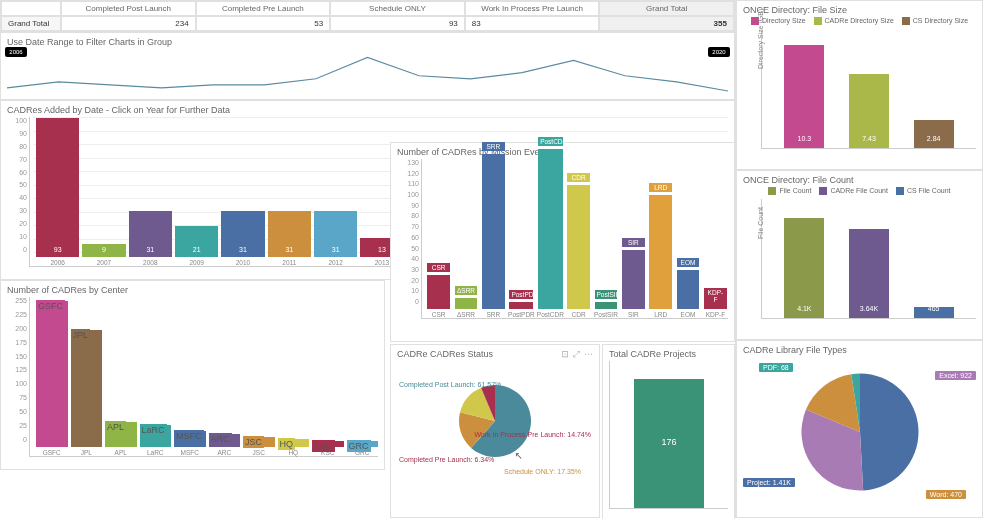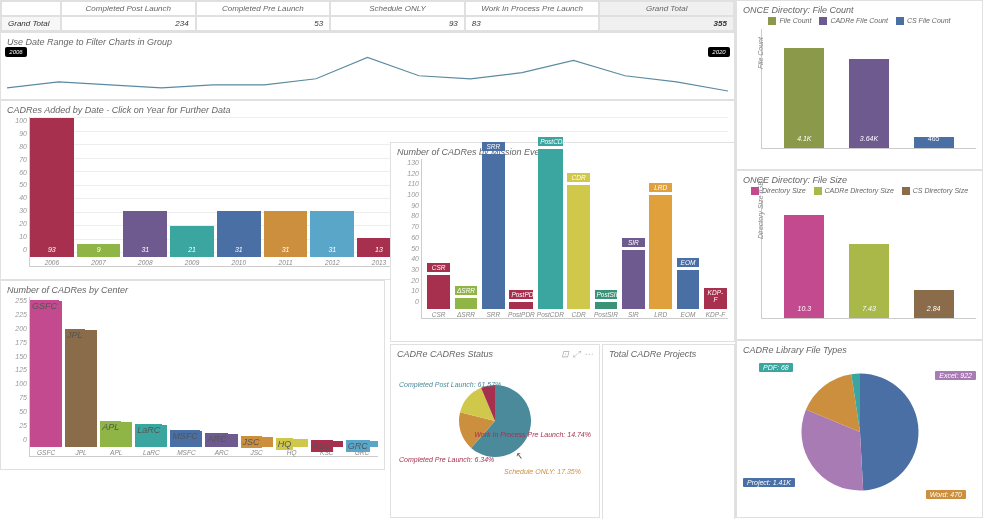--- a/index.html
+++ b/index.html
@@ -1,36 +1,36 @@
 <!DOCTYPE html>
 <html><head>
 <meta charset="utf-8">
 <style>
   * { box-sizing: border-box; margin: 0; padding: 0; }
   body { font-family: Arial, sans-serif; font-size: 9px; background: #fff; color: #555; width: 985px; }
   .dashboard { display: flex; width: 985px; }
   .left { flex: 0 0 735px; display: flex; flex-direction: column; }
   .right { flex: 0 0 248px; display: flex; flex-direction: column; border-left: 1px solid #e0e0e0; }
-  .panel { border: 1px solid #e0e0e0; background: #fff; padding: 4px 6px; position: relative; font-style: italic; }
+  .panel { border: 1px solid #e0e0e0; background: #fff; padding: 4px 6px; position: relative; }
   .title { font-size: 9px; color: #666; margin-bottom: 2px; }
   
   .summary-row { display: flex; }
   .summary-cell { flex: 1; border: 1px solid #e0e0e0; text-align: center; padding: 2px 4px; font-size: 8px; color: #666; }
   .summary-row2 { display: flex; }
   .summary-cell2 { border: 1px solid #e0e0e0; padding: 2px 6px; font-size: 8px; color: #333; }
   
   .timeline { height: 68px; position: relative; }
   .timeline svg { width: 100%; height: 48px; }
   .timeline-labels { display: flex; justify-content: space-between; font-size: 7px; color: #888; padding: 0 4px; }
   .handle { position: absolute; top: 14px; width: 22px; height: 10px; background: #000; color: #fff; font-size: 6px; text-align: center; line-height: 10px; border-radius: 2px; }
   .handle.left-h { left: 4px; }
   .handle.right-h { right: 4px; }
   
   .barchart { position: relative; }
-  .bars { display: flex; align-items: flex-end; gap: 3px; height: 130px; border-left: 1px solid #ccc; border-bottom: 1px solid #ccc; padding-left: 0; }
+  .bars { display: flex; align-items: flex-end; gap: 3px; height: 130px; border-left: 1px solid #ccc; border-bottom: 1px solid #ccc; padding-left: 6px; }
   .bar { flex: 1; display: flex; flex-direction: column; align-items: center; justify-content: flex-end; }
   .bar .rect { width: 100%; position: relative; }
   .bar .lbl { position: absolute; bottom: 4px; left: 0; right: 0; text-align: center; color: #fff; font-size: 7px; }
   .bar .xlab { font-size: 6.5px; color: #888; margin-top: 2px; }
   .yticks { position: absolute; left: -22px; top: 0; bottom: 14px; width: 20px; display: flex; flex-direction: column-reverse; justify-content: space-between; font-size: 7px; color: #999; text-align: right; }
   .grid { position: absolute; left: 4px; right: 0; top: 0; bottom: 14px; display: flex; flex-direction: column; justify-content: space-between; pointer-events: none; }
   .grid div { border-top: 1px solid #eee; }
   
   .mission-bars { display: flex; align-items: flex-end; gap: 2px; height: 160px; border-left: 1px solid #ccc; border-bottom: 1px solid #ccc; padding-left: 4px; }
   .mission-bars .bar .rect { width: 90%; }
@@ -297,60 +297,60 @@
 
       <div style="flex:1;display:flex;flex-direction:column">
         
       </div>
     </div>
   </div>
 
   <div class="right">
 
     <div class="panel" style="height:170px">
+      <div class="title">ONCE Directory: File Size</div>
+      <div class="legend" id="leg-fs">
+          <span><span class="sq" style="background: rgb(196, 74, 143);"></span>Directory Size</span>
+          <span><span class="sq" style="background: rgb(170, 184, 74);"></span>CADRe Directory Size</span>
+          <span><span class="sq" style="background: rgb(138, 107, 74);"></span>CS Directory Size</span>
+        </div>
+      <div style="position:relative;margin-left:18px">
+        <span class="ylabel">Directory Size (GB)</span>
+        <div class="rbars" id="rbars-fs">
+            <div class="rbar" style="height: 103px; background: rgb(196, 74, 143);">
+              <span class="lbl">10.3</span>
+            </div>
+            <div class="rbar" style="height: 74.3px; background: rgb(170, 184, 74);">
+              <span class="lbl">7.43</span>
+            </div>
+            <div class="rbar" style="height: 28.4px; background: rgb(138, 107, 74);">
+              <span class="lbl">2.84</span>
+            </div>
+          </div>
+      </div>
+    </div>
+
+    <div class="panel" style="height:170px">
       <div class="title">ONCE Directory: File Count</div>
       <div class="legend" id="leg-fc">
           <span><span class="sq" style="background: rgb(138, 154, 74);"></span>File Count</span>
           <span><span class="sq" style="background: rgb(111, 90, 143);"></span>CADRe File Count</span>
           <span><span class="sq" style="background: rgb(74, 111, 165);"></span>CS File Count</span>
         </div>
       <div style="position:relative;margin-left:18px">
         <span class="ylabel">File Count</span>
         <div class="rbars" id="rbars-fc">
             <div class="rbar" style="height: 100.222px; background: rgb(138, 154, 74);">
               <span class="lbl">4.1K</span>
             </div>
             <div class="rbar" style="height: 88.9778px; background: rgb(111, 90, 143);">
               <span class="lbl">3.64K</span>
             </div>
             <div class="rbar" style="height: 11.3667px; background: rgb(74, 111, 165);">
               <span class="lbl">465</span>
-            </div>
-          </div>
-      </div>
-    </div>
-
-    <div class="panel" style="height:170px">
-      <div class="title">ONCE Directory: File Size</div>
-      <div class="legend" id="leg-fs">
-          <span><span class="sq" style="background: rgb(196, 74, 143);"></span>Directory Size</span>
-          <span><span class="sq" style="background: rgb(170, 184, 74);"></span>CADRe Directory Size</span>
-          <span><span class="sq" style="background: rgb(138, 107, 74);"></span>CS Directory Size</span>
-        </div>
-      <div style="position:relative;margin-left:18px">
-        <span class="ylabel">Directory Size (GB)</span>
-        <div class="rbars" id="rbars-fs">
-            <div class="rbar" style="height: 103px; background: rgb(196, 74, 143);">
-              <span class="lbl">10.3</span>
-            </div>
-            <div class="rbar" style="height: 74.3px; background: rgb(170, 184, 74);">
-              <span class="lbl">7.43</span>
-            </div>
-            <div class="rbar" style="height: 28.4px; background: rgb(138, 107, 74);">
-              <span class="lbl">2.84</span>
             </div>
           </div>
       </div>
     </div>
 
     <div class="panel" style="height:178px">
       <div class="title">CADRe Library File Types</div>
       <div class="bigpie-wrap">
         <svg width="130" height="130" viewBox="0 0 100 100" id="pie-ft">
             <path d="M50,50 L50,5 A45,45 0 0 1 52.461691621910695,94.93261704328621 Z" fill="#4a6fa5"></path>
@@ -481,14 +481,19 @@
       <div class="pie-label" style="right:2px;top:70px;color:#a8304f">Work In Process Pre Launch: 14.74%</div>
       <div class="pie-label" style="right:12px;bottom:6px;color:#cc8f3d">Schedule ONLY: 17.35%</div>
       <span style="position:absolute;right:70px;bottom:20px;font-size:10px">↖</span>
     </div>
   </div>
 </div>
 
 <div style="position:absolute;left:602px;top:344px;width:133px">
   <div class="panel" style="height:224px">
     <div class="title">Total CADRe Projects</div>
+    <div class="single-bar-wrap" style="height:148px">
+      <div class="single-bar" style="height:88%">
+        <span class="lbl">176</span>
+      </div>
+    </div>
   </div>
 </div>
 
 </body></html>

